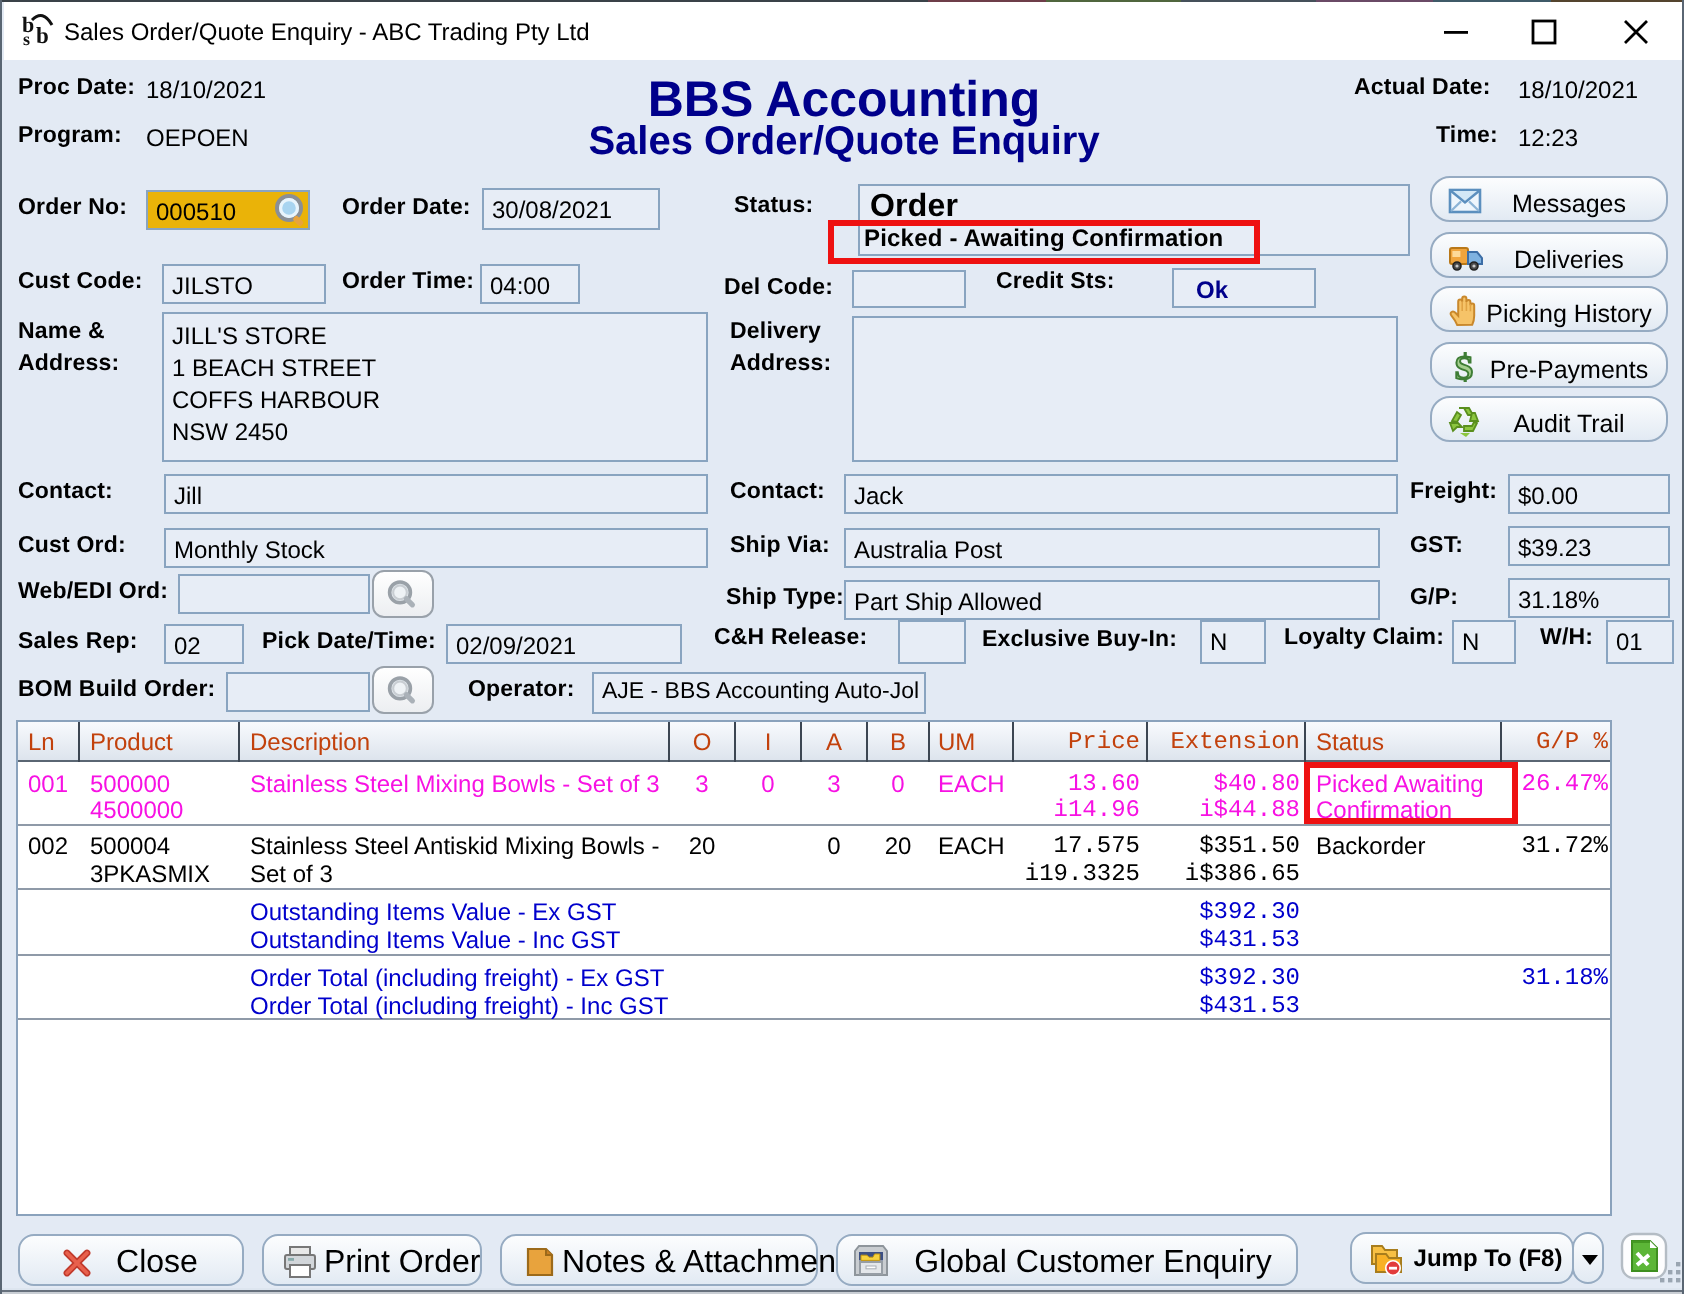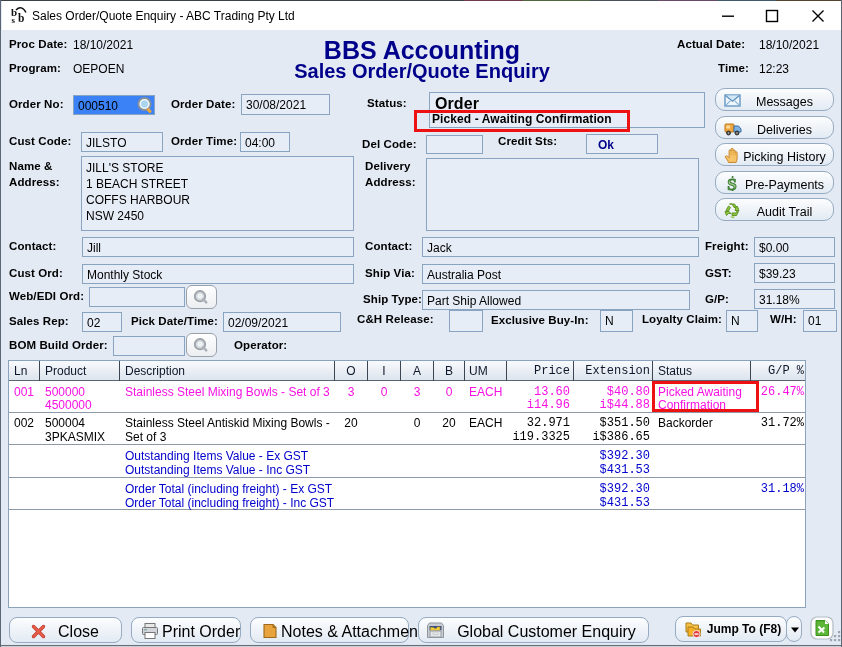--- a/index.html
+++ b/index.html
@@ -8,41 +8,41 @@
 #win { position:relative; width:842px; height:647px; background:#e3eaf4;
   border-left:1px solid #5a6673; border-right:1px solid #5a6673; overflow:hidden; }
 #topedge { position:absolute; left:0; top:0; width:842px; height:1px; background:linear-gradient(90deg,#3a4248 0 55%,#6e3d49 55% 62%,#50663e 62% 70%,#45505a 70% 78%,#6a4a66 78% 85%,#3f5a68 85% 92%,#54442e 92% 100%); }
 #titlebar { position:absolute; left:1px; top:1px; width:840px; height:29px; background:#ffffff; }
 #title-text { position:absolute; left:30px; top:8px; font-size:12px; color:#000; }
 #botedge { position:absolute; left:0; bottom:0; width:842px; height:3px; background:linear-gradient(#dde5ef 0 30%, #67717d 30% 70%, #c9ced4 70% 100%); }
 .lbl { position:absolute; font-size:11.5px; font-weight:bold; color:#000; white-space:nowrap; letter-spacing:0.1px; }
 .val { position:absolute; font-size:12px; color:#000; white-space:nowrap; }
 .field { position:absolute; background:#e7edf6; border:1px solid #89a4c0; font-size:12px;
   color:#000; white-space:nowrap; padding:3px 0 0 4px; overflow:hidden; }
-.field.white { background:#3b82f6; }
+.field.white { background:#eab308; }
 .heading1 { position:absolute; left:0; top:36px; width:842px; text-align:center;
   font-size:25px; font-weight:bold; color:#00008b; }
 .heading2 { position:absolute; left:0; top:60px; width:842px; text-align:center;
   font-size:20px; font-weight:bold; color:#00008b; }
 .redbox { position:absolute; border:3px solid #ee1111; }
 .abtn { position:absolute; left:714px; width:119px; height:23px; border:1px solid #96abc2;
   border-radius:10px; background:linear-gradient(#fcfdfe,#e2eaf3); font-size:12.5px; color:#000;
   text-align:center; line-height:21px; }
 .abtn svg { position:absolute; left:8px; top:3px; }
 .abtn span { position:absolute; top:3px; left:22px; right:2px; text-align:center; white-space:nowrap; }
 .bbtn { position:absolute; height:26px; border:1px solid #96abc2; border-radius:8px;
   background:linear-gradient(#fcfdfe,#e2eaf3); font-size:16px; color:#000; }
 .bbtn span { position:absolute; top:5px; left:30px; right:4px; text-align:center; white-space:nowrap; }
 
 #tbl { position:absolute; left:7px; top:360px; width:798px; height:248px;
   background:#ffffff; border:1px solid #8aa2bc; }
 #thead { position:absolute; left:0; top:0; width:796px; height:20px;
   background:linear-gradient(#f8fafd,#dde4ed); border-bottom:1px solid #5a6673; }
 .hsep { position:absolute; top:0; width:1px; height:20px; background:#3c4652; }
-.hcell { position:absolute; top:3px; font-size:12px; color:#0f172a; white-space:nowrap; }
+.hcell { position:absolute; top:3px; font-size:12px; color:#c2410c; white-space:nowrap; }
 .rowsep { position:absolute; left:0; width:796px; height:1px; background:#8f9aa8; }
 .c { position:absolute; font-size:12px; white-space:nowrap; }
 .magenta { color:#f711e3; }
 .blue { color:#0000cc; }
 .r { text-align:right;font-family:Liberation Mono, monospace; }
 </style>
 </head>
 <body>
 <div id="win">
   <div id="titlebar">
@@ -151,20 +151,21 @@
 
   <span class="lbl" style="left:8px;top:339px">BOM Build Order:</span>
   <div class="field" style="left:112px;top:336px;width:72px;height:20px"></div>
   <div class="bbtn" style="left:185px;top:333px;width:31px;height:24px;border-radius:6px;border-color:#99a1aa;background:linear-gradient(#ffffff,#eceef1)"></div>
   <svg style="position:absolute;left:191px;top:337px" width="18" height="17" viewBox="0 0 18 17">
     <circle cx="8" cy="7.2" r="5.2" fill="#dfe5ea" stroke="#9aa1a8" stroke-width="1.8"></circle>
     <circle cx="8" cy="7.2" r="3.4" fill="#eef2f5" stroke="#c8cdd2" stroke-width="1"></circle>
     <path d="M11.2 10.4 L14.2 13.4" stroke="#aab1b8" stroke-width="2.6" stroke-linecap="round"></path>
   </svg>
   <span class="lbl" style="left:233px;top:339px">Operator:</span>
+  <div class="field" style="left:295px;top:336px;width:167px;height:21px;font-size:11.5px">AJE - BBS Accounting Auto-Jol</div>
 
   <div class="abtn" style="top:88px">
     <svg width="17" height="17" viewBox="0 0 17 17">
       <rect x="1" y="3" width="15" height="11" fill="#eef6fc" stroke="#5b8fbe" stroke-width="1.3"></rect>
       <path d="M1.5 3.5 L8.5 9.2 L15.5 3.5" fill="#d3e8f6" stroke="#5b8fbe" stroke-width="1.2"></path>
       <path d="M1.5 13.5 L6.5 8.7 M15.5 13.5 L10.5 8.7" fill="none" stroke="#8cb4d6" stroke-width="1.1"></path>
     </svg>
     <span>Messages</span>
     </div>
   <div class="abtn" style="top:116px">
@@ -255,21 +256,21 @@
 
     <div class="c" style="left:5px;top:55px">002</div>
     <div class="c" style="left:36px;top:55px">500004</div>
     <div class="c" style="left:36px;top:69px">3PKASMIX</div>
     <div class="c" style="left:116px;top:55px">Stainless Steel Antiskid Mixing Bowls -</div>
     <div class="c" style="left:116px;top:69px">Set of 3</div>
     <div class="c" style="left:326px;top:55px;width:32px;text-align:center">20</div>
     <div class="c" style="left:392px;top:55px;width:32px;text-align:center">0</div>
     <div class="c" style="left:425px;top:55px;width:30px;text-align:center">20</div>
     <div class="c" style="left:460px;top:55px">EACH</div>
-    <div class="c r" style="left:500px;top:55px;width:61px">32.971</div>
+    <div class="c r" style="left:500px;top:55px;width:61px">17.575</div>
     <div class="c r" style="left:500px;top:69px;width:61px">i19.3325</div>
     <div class="c r" style="left:566px;top:55px;width:75px">$351.50</div>
     <div class="c r" style="left:566px;top:69px;width:75px">i$386.65</div>
     <div class="c" style="left:649px;top:55px">Backorder</div>
     <div class="c r" style="left:744px;top:55px;width:51px">31.72%</div>
 
     <div class="c blue" style="left:116px;top:88px">Outstanding Items Value - Ex GST</div>
     <div class="c blue" style="left:116px;top:102px">Outstanding Items Value - Inc GST</div>
     <div class="c blue r" style="left:566px;top:88px;width:75px">$392.30</div>
     <div class="c blue r" style="left:566px;top:102px;width:75px">$431.53</div>

